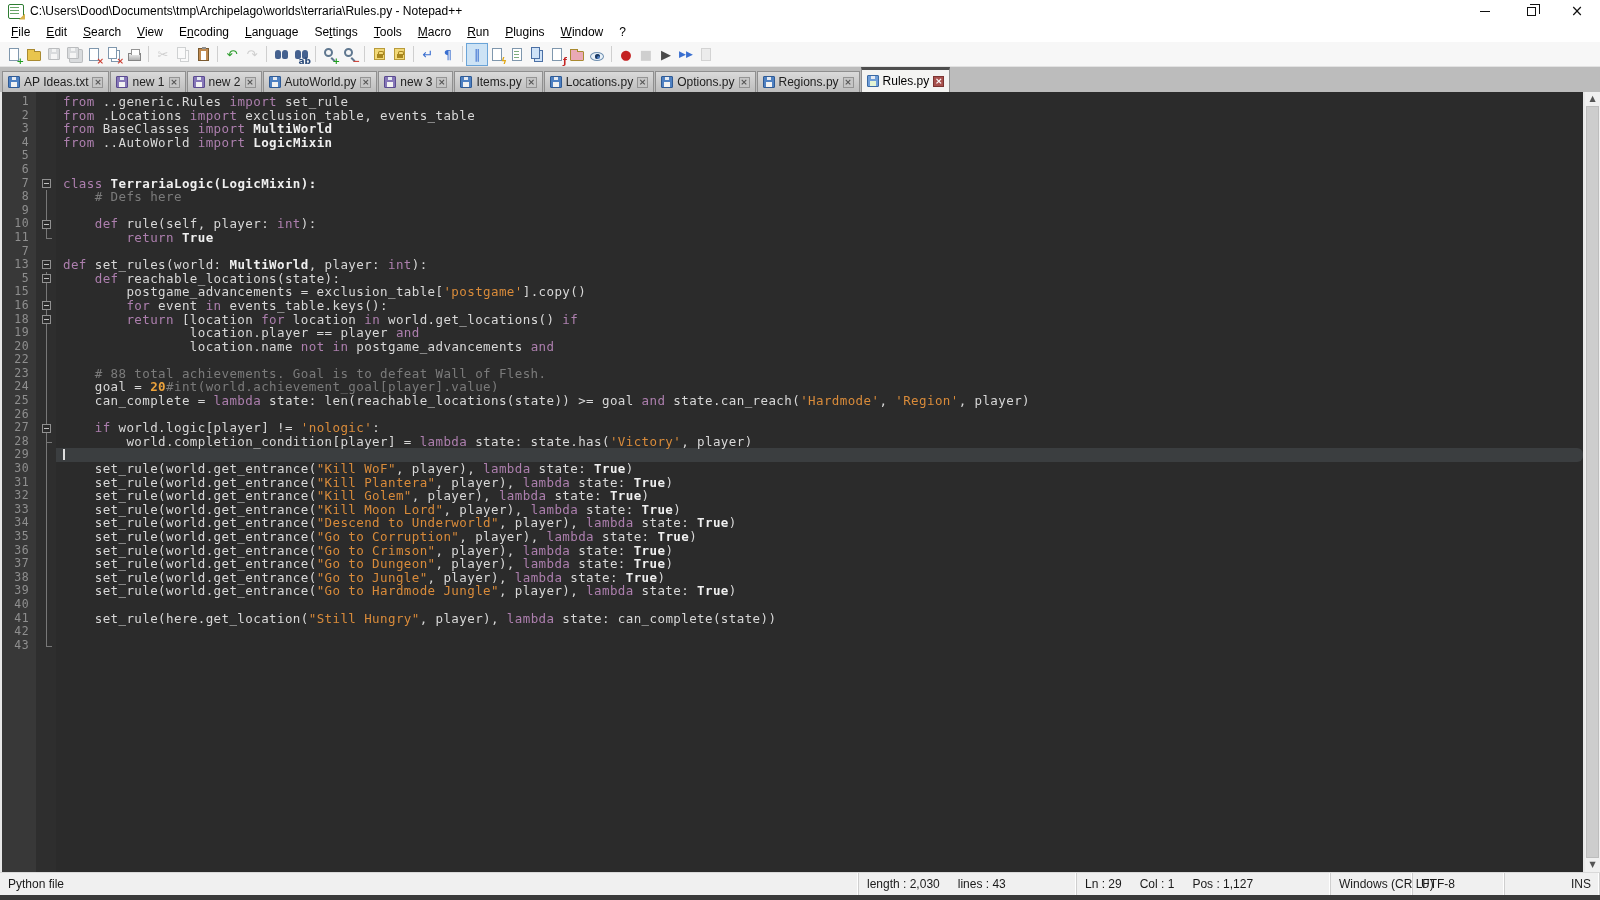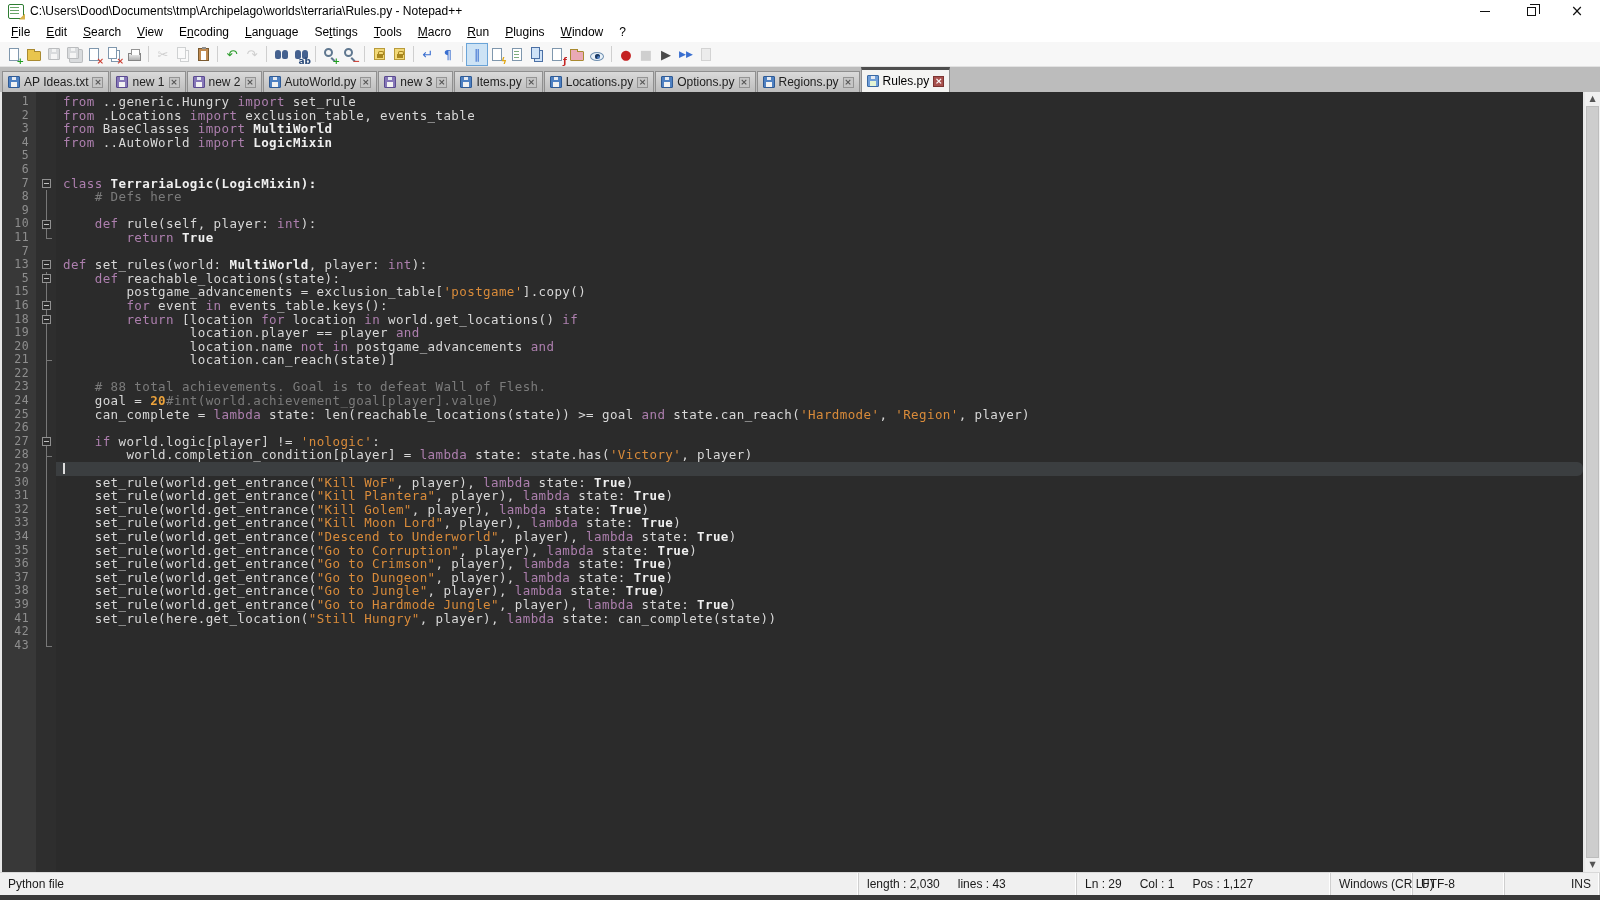--- a/index.html
+++ b/index.html
@@ -336,21 +336,21 @@
       <span class="tab-label">Rules.py</span>
       <span class="tab-close">×</span>
     </div>
   </div>
 
 <div class="editor-wrap">
   <div class="lines" id="lines">
       <div class="line">
         <span class="ln">1</span>
         <span class="fold"></span>
-        <span class="code"><span class="tk-k">from</span><span class="tk-d"> ..generic.Hungry </span><span class="tk-k">import</span><span class="tk-d"> set_rule</span></span>
+        <span class="code"><span class="tk-k">from</span><span class="tk-d"> ..generic.Rules </span><span class="tk-k">import</span><span class="tk-d"> set_rule</span></span>
       </div>
       <div class="line">
         <span class="ln">2</span>
         <span class="fold"></span>
         <span class="code"><span class="tk-k">from</span><span class="tk-d"> .Locations </span><span class="tk-k">import</span><span class="tk-d"> exclusion_table, events_table</span></span>
       </div>
       <div class="line">
         <span class="ln">3</span>
         <span class="fold"></span>
         <span class="code"><span class="tk-k">from</span><span class="tk-d"> BaseClasses </span><span class="tk-k">import</span><span class="tk-d"> </span><span class="tk-t">MultiWorld</span></span>
@@ -458,28 +458,20 @@
         <span class="code"><span class="tk-d">                location.player == player </span><span class="tk-k">and</span></span>
       </div>
       <div class="line">
         <span class="ln">20</span>
         <span class="fold">
           <span class="vline"></span>
         </span>
         <span class="code"><span class="tk-d">                location.name </span><span class="tk-k">not</span><span class="tk-d"> </span><span class="tk-k">in</span><span class="tk-d"> postgame_advancements </span><span class="tk-k">and</span></span>
       </div>
       <div class="line">
-        <span class="ln">21</span>
-        <span class="fold">
-          <span class="vline"></span>
-          <span class="hbar"></span>
-        </span>
-        <span class="code"><span class="tk-d">                location.can_reach(state)]</span></span>
-      </div>
-      <div class="line">
         <span class="ln">22</span>
         <span class="fold">
           <span class="vline"></span>
         </span>
         <span class="code"></span>
       </div>
       <div class="line">
         <span class="ln">23</span>
         <span class="fold">
           <span class="vline"></span>
@@ -592,20 +584,27 @@
           <span class="vline"></span>
         </span>
         <span class="code"><span class="tk-d">    set_rule(world.get_entrance(</span><span class="tk-s">"Go to Jungle"</span><span class="tk-d">, player), </span><span class="tk-k">lambda</span><span class="tk-d"> state: </span><span class="tk-t">True</span><span class="tk-d">)</span></span>
       </div>
       <div class="line">
         <span class="ln">39</span>
         <span class="fold">
           <span class="vline"></span>
         </span>
         <span class="code"><span class="tk-d">    set_rule(world.get_entrance(</span><span class="tk-s">"Go to Hardmode Jungle"</span><span class="tk-d">, player), </span><span class="tk-k">lambda</span><span class="tk-d"> state: </span><span class="tk-t">True</span><span class="tk-d">)</span></span>
+      </div>
+      <div class="line">
+        <span class="ln">40</span>
+        <span class="fold">
+          <span class="vline"></span>
+        </span>
+        <span class="code"></span>
       </div>
       <div class="line">
         <span class="ln">41</span>
         <span class="fold">
           <span class="vline"></span>
         </span>
         <span class="code"><span class="tk-d">    set_rule(here.get_location(</span><span class="tk-s">"Still Hungry"</span><span class="tk-d">, player), </span><span class="tk-k">lambda</span><span class="tk-d"> state: can_complete(state))</span></span>
       </div>
       <div class="line">
         <span class="ln">42</span>

